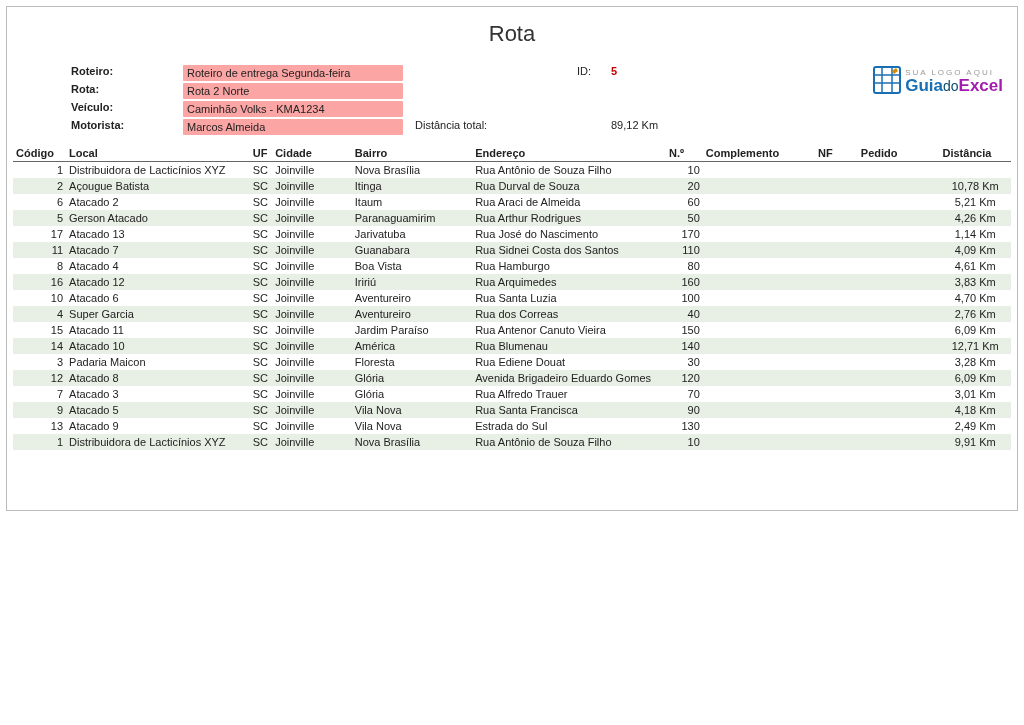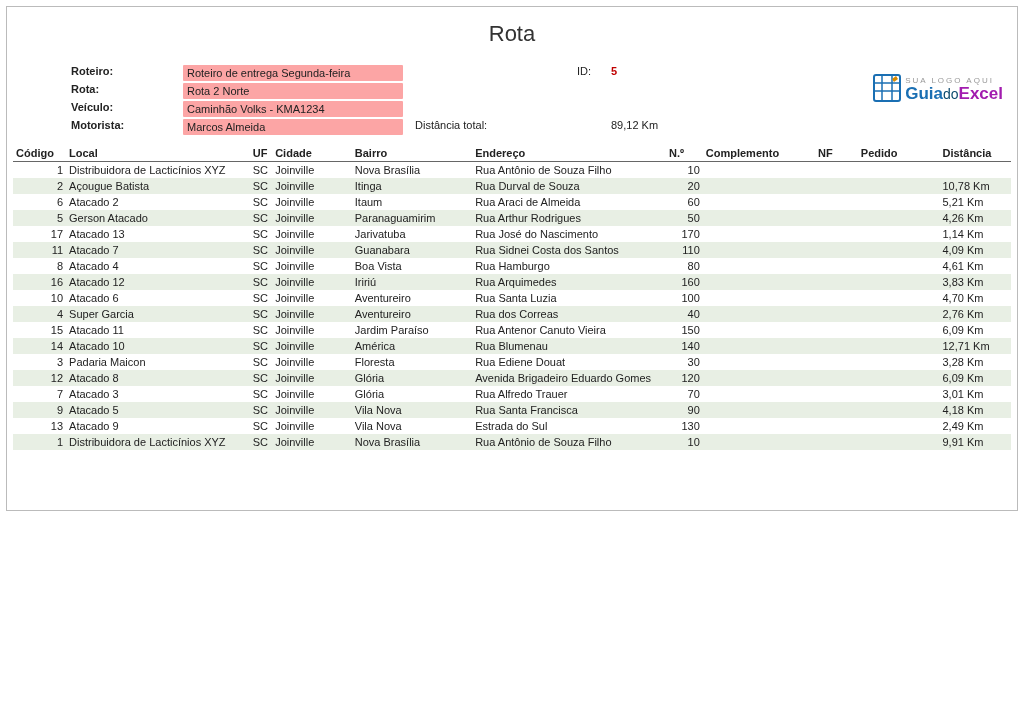--- a/index.html
+++ b/index.html
@@ -59,21 +59,20 @@
     color: #c00000;
     font-weight: 700;
     width: 24px;
   }
   .distlabel { width: 200px; padding-left: 4px; }
   .distval { width: 80px; }
   .logo {
     width: 170px;
     text-align: right;
     padding-right: 8px;
-    margin-top: 8px;
   }
   .logo-icon {
     display: inline-block;
     vertical-align: middle;
   }
   .logo-text { display: inline-block; vertical-align: middle; line-height: 1; text-align: left; }
   .logo-top { font-size: 8px; letter-spacing: 2px; color: #999; }
   .logo-main { font-size: 17px; font-weight: 700; color: #1a6fb3; }
   .logo-do { color: #0c4a6e; font-size: 14px; font-weight: 400; }
   .logo-excel { color: #a21caf; }
@@ -106,21 +105,21 @@
   .col-cidade { width: 78px; }
   .col-bairro { width: 118px; }
   .col-endereco { width: 190px; }
   .col-num { width: 36px; text-align: right; }
   .col-comp { width: 110px; }
   .col-nf { width: 42px; }
   .col-pedido { width: 80px; }
   .col-dist { width: 70px; text-align: right; margin-left: 27px; }
   th.col-codigo, td.col-codigo { text-align: right; padding-right: 6px; }
   th.col-num, td.col-num { text-align: right; padding-right: 6px; }
-  th.col-dist, td.col-dist { text-align: left; }
+  th.col-dist, td.col-dist { text-align: center; }
 </style>
 </head>
 <body>
 
 <div class="sheet">
 
   <div class="title">Rota</div>
 
   <div class="header-block">
     <div class="header-fields">

